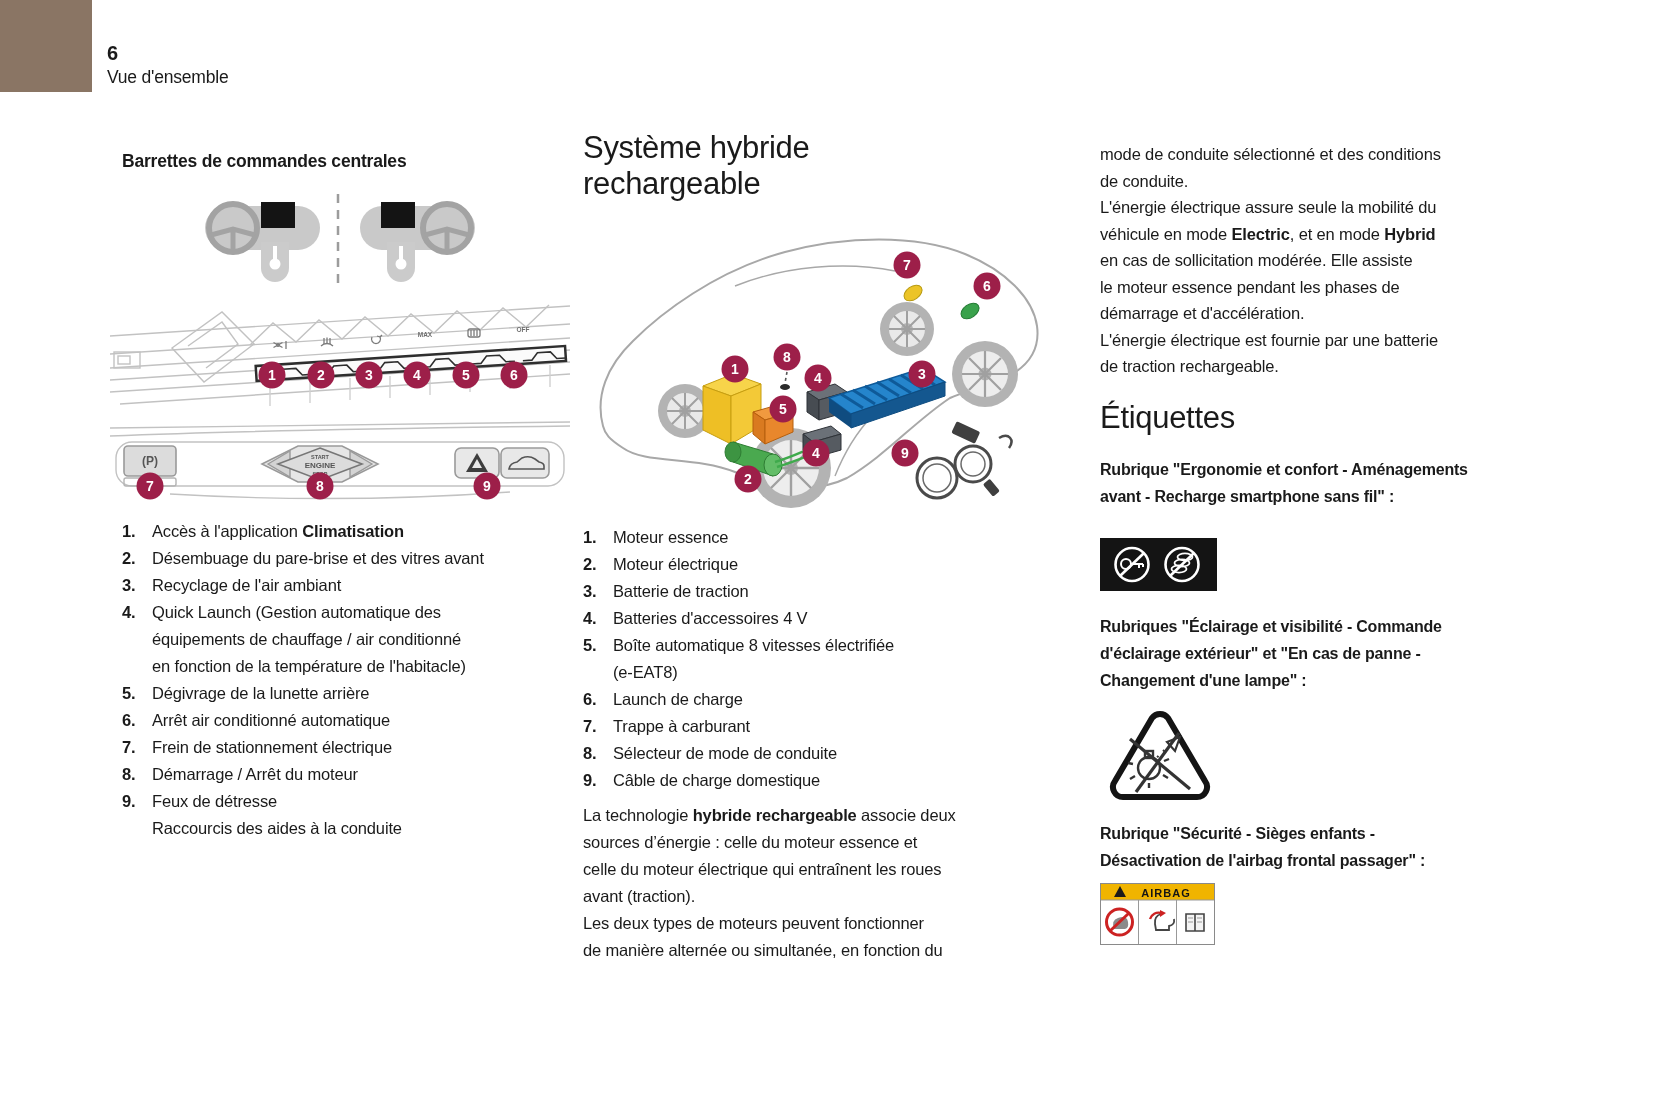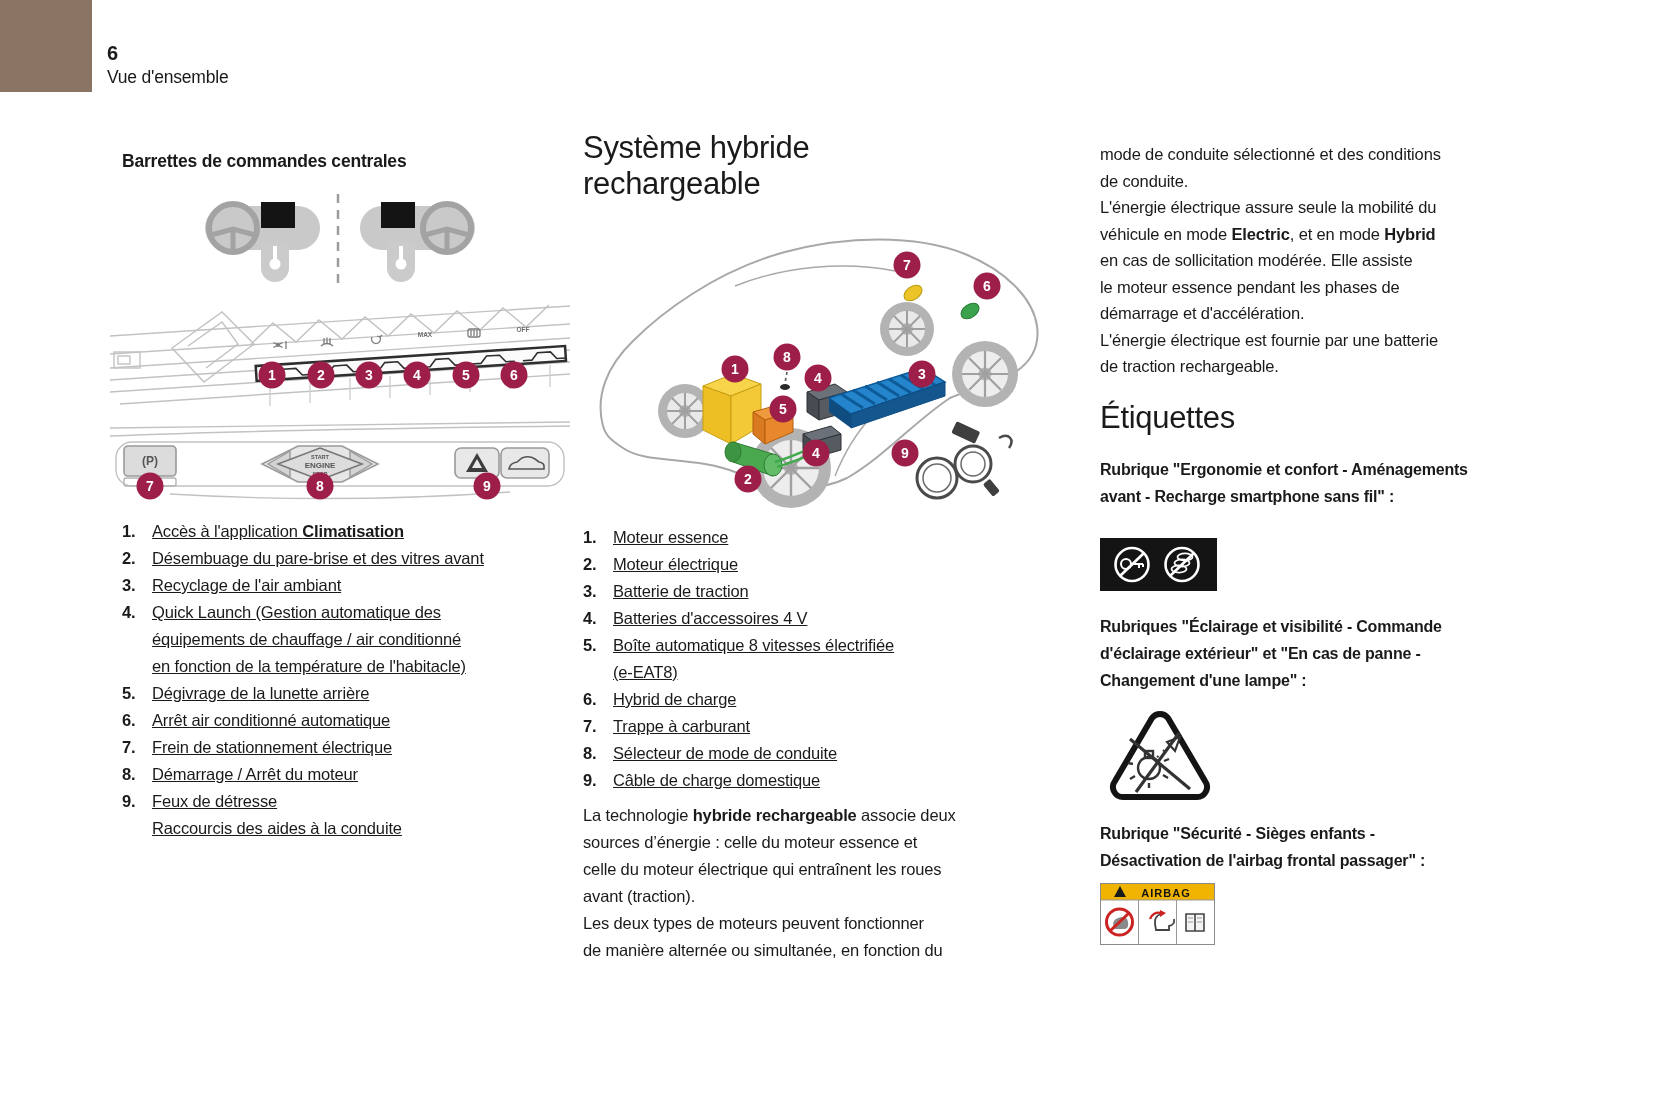--- a/index.html
+++ b/index.html
@@ -15,21 +15,21 @@
   .col-mid{left:583px;width:462px;}
   .col-right{left:1100px;top:133px;width:362px;}
 
   .subhead{font-size:17.5px;font-weight:700;margin:0;letter-spacing:-0.2px;line-height:22px;}
   .bighead{font-size:31px;font-weight:400;margin:0;line-height:36px;letter-spacing:-0.3px;white-space:pre-line;}
 
   .numlist{margin-top:16px;}
   .col-mid .numlist{margin-top:8px;}
   .item{display:flex;line-height:27px;font-size:16.5px;letter-spacing:-0.15px;}
   .item .num{width:30px;font-weight:700;flex:none;}
-  .item .txt{white-space:pre;text-decoration:underline;}
+  .item .txt{white-space:pre;}
 
   .body{font-size:16.5px;line-height:27px;white-space:pre;letter-spacing:-0.15px;margin:8px 0 0 0;}
   .col-right .body{margin-top:8px;line-height:26.5px;}
   .rubrique{font-size:16px;font-weight:700;line-height:27px;white-space:pre;letter-spacing:-0.2px;margin:0;}
   .r1{margin-top:20px;} .r2{margin-top:22px;} .r3{margin-top:16px;}
   .col-right .bighead{margin-top:20px;}
 
   svg{display:block;}
   .dash-svg{margin:16px 0 0 -7px;}
   .panel-svg,.console-svg{margin-left:-12px;}
@@ -372,21 +372,21 @@
           <span class="num">4.</span>
           <span class="txt"><span>Batteries d'accessoires 4 V</span></span>
         </div>
         <div class="item">
           <span class="num">5.</span>
           <span class="txt"><span>Boîte automatique 8 vitesses électrifiée
 (e-EAT8)</span></span>
         </div>
         <div class="item">
           <span class="num">6.</span>
-          <span class="txt"><span>Hybrid de charge</span></span>
+          <span class="txt"><span>Launch de charge</span></span>
         </div>
         <div class="item">
           <span class="num">7.</span>
           <span class="txt"><span>Trappe à carburant</span></span>
         </div>
         <div class="item">
           <span class="num">8.</span>
           <span class="txt"><span>Sélecteur de mode de conduite</span></span>
         </div>
         <div class="item">

